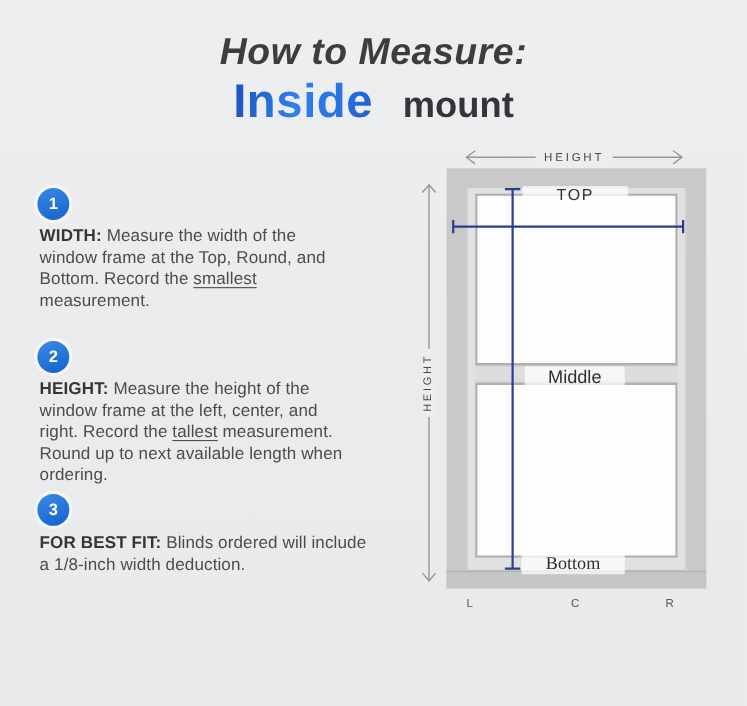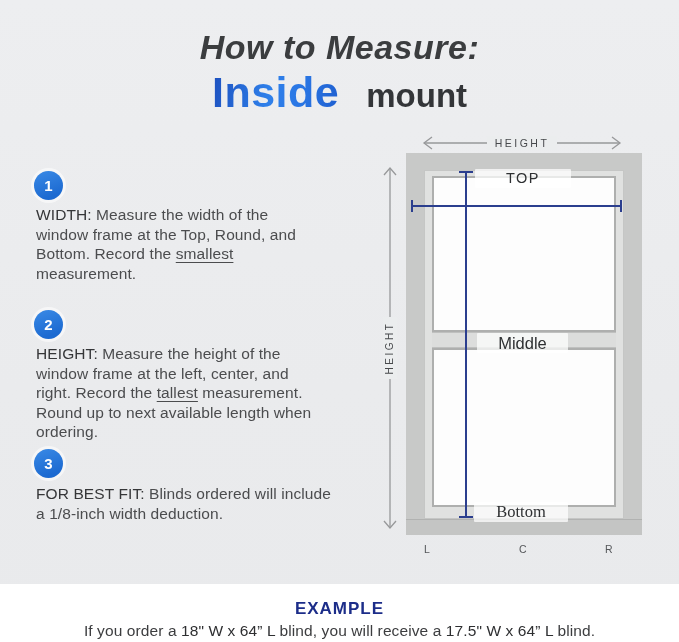--- a/index.html
+++ b/index.html
@@ -32,21 +32,21 @@
   .badge-1 { left:34px; top:171px; }
   .badge-2 { left:34px; top:310px; }
   .badge-3 { left:34px; top:449px; }
   .step-text {
     position:absolute; left:36px; width:345px;
     font-size:15.5px; line-height:19.5px; color:#4b4c4e; letter-spacing:.1px;
   }
   .text-1 { top:205px; }
   .text-2 { top:344px; }
   .text-3 { top:484px; }
-  .seg-b { font-weight:400; color:#353638; }
+  .seg-b { font-weight:700; color:#353638; }
   .seg-u { text-decoration:underline; text-underline-offset:2.5px; }
 
   
   .win-frame {
     position:absolute; left:406px; top:153px; width:236px; height:382px;
     background:#c8c9c8; z-index:1;
   }
   .win-jamb {
     position:absolute; left:18px; top:17px; width:200px; height:349px;
     background:#e0e1e0; box-shadow:inset 0 0 0 1px #c5c6c5;
@@ -162,18 +162,14 @@
   <div class="height-caption">HEIGHT</div>
 
   <div class="win-label label-middle">Middle</div>
   <div class="win-label label-top">TOP</div>
   <div class="win-label label-bottom">Bottom</div>
 
   <div class="lcr lcr-l">L</div>
   <div class="lcr lcr-c">C</div>
   <div class="lcr lcr-r">R</div>
 
-  <div class="example">
-    <div class="example-heading">EXAMPLE</div>
-    <div class="example-line"><span>If you order a </span><span class="seg-b">18" W x 64” L</span><span> blind, you will receive a </span><span class="seg-b">17.5" W x 64” L</span><span> blind.</span></div>
-  </div>
 
 </div>
 
 </body></html>

